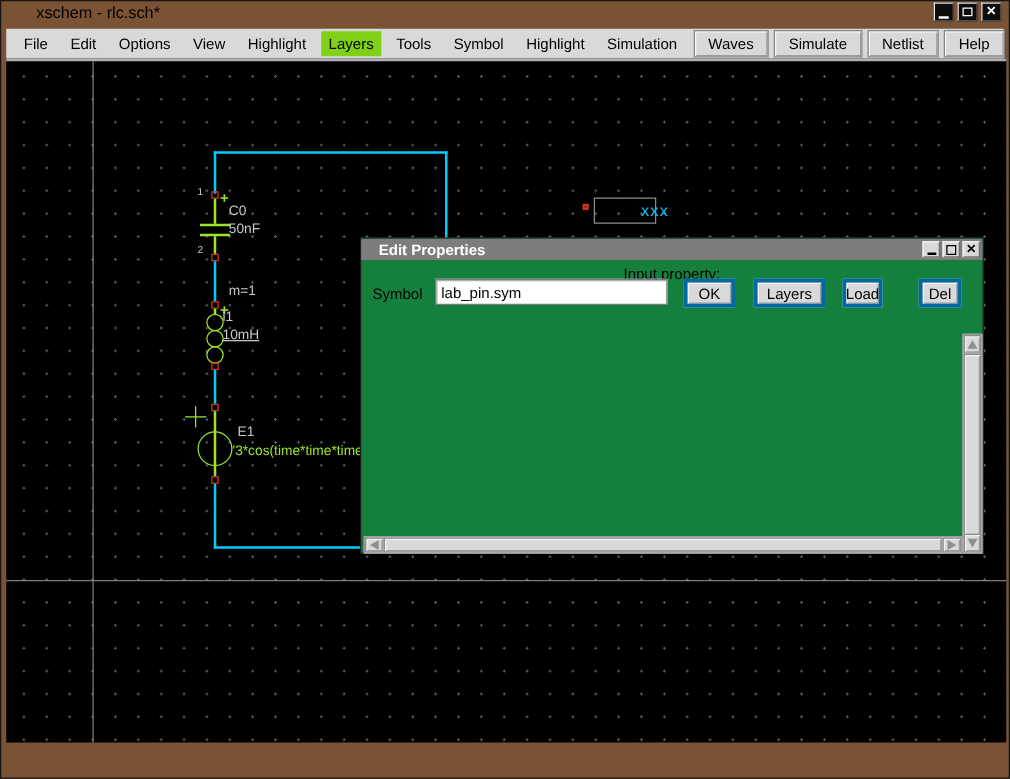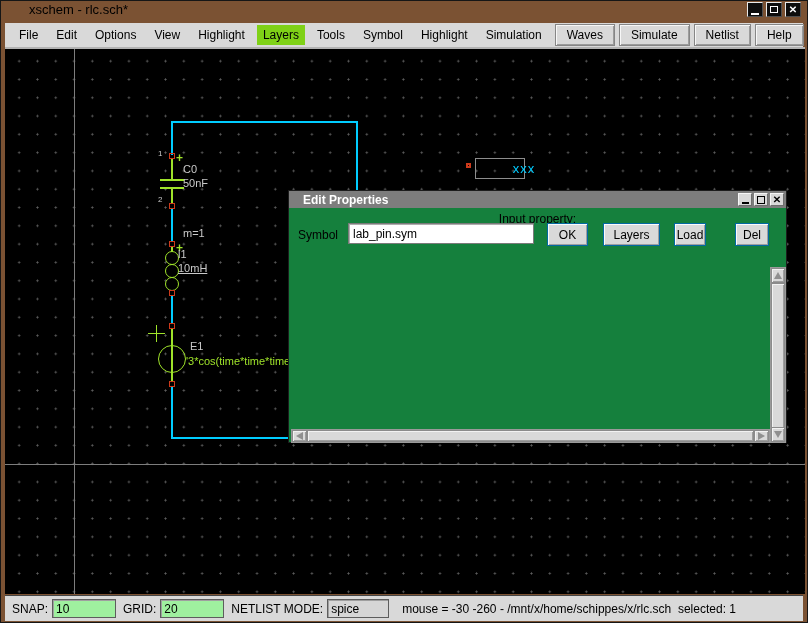--- a/index.html
+++ b/index.html
@@ -49,21 +49,21 @@
   .dialog{position:absolute;left:287px;top:189px;width:499px;height:253px;background:#15803d;border:1px solid #1d1d1d;z-index:10;font-size:12px;color:#000;}
   .dlg-titlebar{position:absolute;left:0;top:0;right:0;height:17px;background:#7d7d7d;color:#fff;display:flex;align-items:center;font-weight:bold;padding-left:14px;}
   .dlg-controls{margin-left:auto;display:flex;gap:2px;margin-right:2px;}
   .dlg-btn{width:14px;height:13px;background:#d9d9d9;border:1px solid;border-color:#f6f6f6 #6e6e6e #6e6e6e #f6f6f6;display:flex;align-items:center;justify-content:center;color:#000;}
   .dg-min{width:7px;height:2px;background:#000;margin-top:7px;}
   .dg-max{width:8px;height:8px;border:1.5px solid #000;}
   .dg-close{font-size:10px;font-weight:bold;line-height:1;color:#000;}
   .dlg-prompt{position:absolute;top:21px;left:0;right:0;text-align:center;}
   .dlg-symbol-label{position:absolute;left:9px;top:37px;}
   .dlg-input{position:absolute;left:59px;top:32px;width:186px;height:21px;background:#fff;border:1px solid #7a7a7a;box-shadow:inset 1px 1px 0 #adadad;font-family:"Liberation Sans",sans-serif;font-size:12px;padding:0 4px;color:#000;}
-  .dlg-push{position:absolute;top:32px;height:23px;background:#d9d9d9;border:1px solid #0369a1;box-shadow:inset 1px 1px 0 #fafafa, inset -1px -1px 0 #9e9e9e;display:flex;align-items:center;justify-content:center;font-size:12px;}
+  .dlg-push{position:absolute;top:32px;height:23px;background:#d9d9d9;border:3px solid #0369a1;box-shadow:inset 1px 1px 0 #fafafa, inset -1px -1px 0 #9e9e9e;display:flex;align-items:center;justify-content:center;font-size:12px;}
   .cb-row{position:absolute;left:5px;top:59px;display:flex;align-items:center;gap:13px;}
   .cb-item{display:flex;align-items:center;gap:4px;}
   .cb-box{width:11px;height:11px;background:#fff;border:1px solid #7a7a7a;box-shadow:inset 1px 1px 0 #b0b0b0;}
   .props-text{position:absolute;left:2px;top:76px;width:479px;height:162px;background:#fff;border:1px solid #7a7a7a;box-shadow:inset 1px 1px 0 #a8a8a8;font-family:"DejaVu Sans Mono",monospace;font-size:12.5px;padding:2px 3px;color:#000;resize:none;outline:none;white-space:pre;}
   .vscroll{position:absolute;left:481px;top:76px;width:16px;height:176px;background:#c2c2c2;border:1px solid #9a9a9a;}
   .hscroll{position:absolute;left:2px;top:238px;width:479px;height:14px;background:#c2c2c2;border:1px solid #9a9a9a;display:flex;}
   .sb-btn{background:#d9d9d9;border:1px solid #8b8b8b;box-shadow:inset 1px 1px 0 #f2f2f2, inset -1px -1px 0 #9e9e9e;display:flex;align-items:center;justify-content:center;}
   .vs-up{position:absolute;top:0;left:0;right:0;height:15px;}
   .vs-down{position:absolute;bottom:0;left:0;right:0;height:15px;}
   .vs-thumb{position:absolute;top:15px;left:0;right:0;height:146px;background:#d9d9d9;border:1px solid #8b8b8b;box-shadow:inset 1px 1px 0 #f2f2f2, inset -1px -1px 0 #9e9e9e;}
@@ -219,23 +219,14 @@
       <div class="sb-btn hs-left">
           <span class="tri-left"></span>
         </div>
       <div class="hs-thumb"></div>
       <div class="sb-btn hs-right">
           <span class="tri-right"></span>
         </div>
     </div>
   </div>
 
-  <div class="statusbar">
-    <span class="sb-label">SNAP:</span>
-    <input class="sb-input sb-green" value="10" style="">
-    <span class="sb-label">GRID:</span>
-    <input class="sb-input sb-green" value="20" style="">
-    <span class="sb-label">NETLIST MODE:</span>
-    <input class="sb-input sb-gray" value="spice" style="">
-    <span class="sb-msg">mouse = -30 -260 - /mnt/x/home/schippes/x/rlc.sch  selected: 1</span>
-  </div>
 
 </div>
 
 </body></html>

